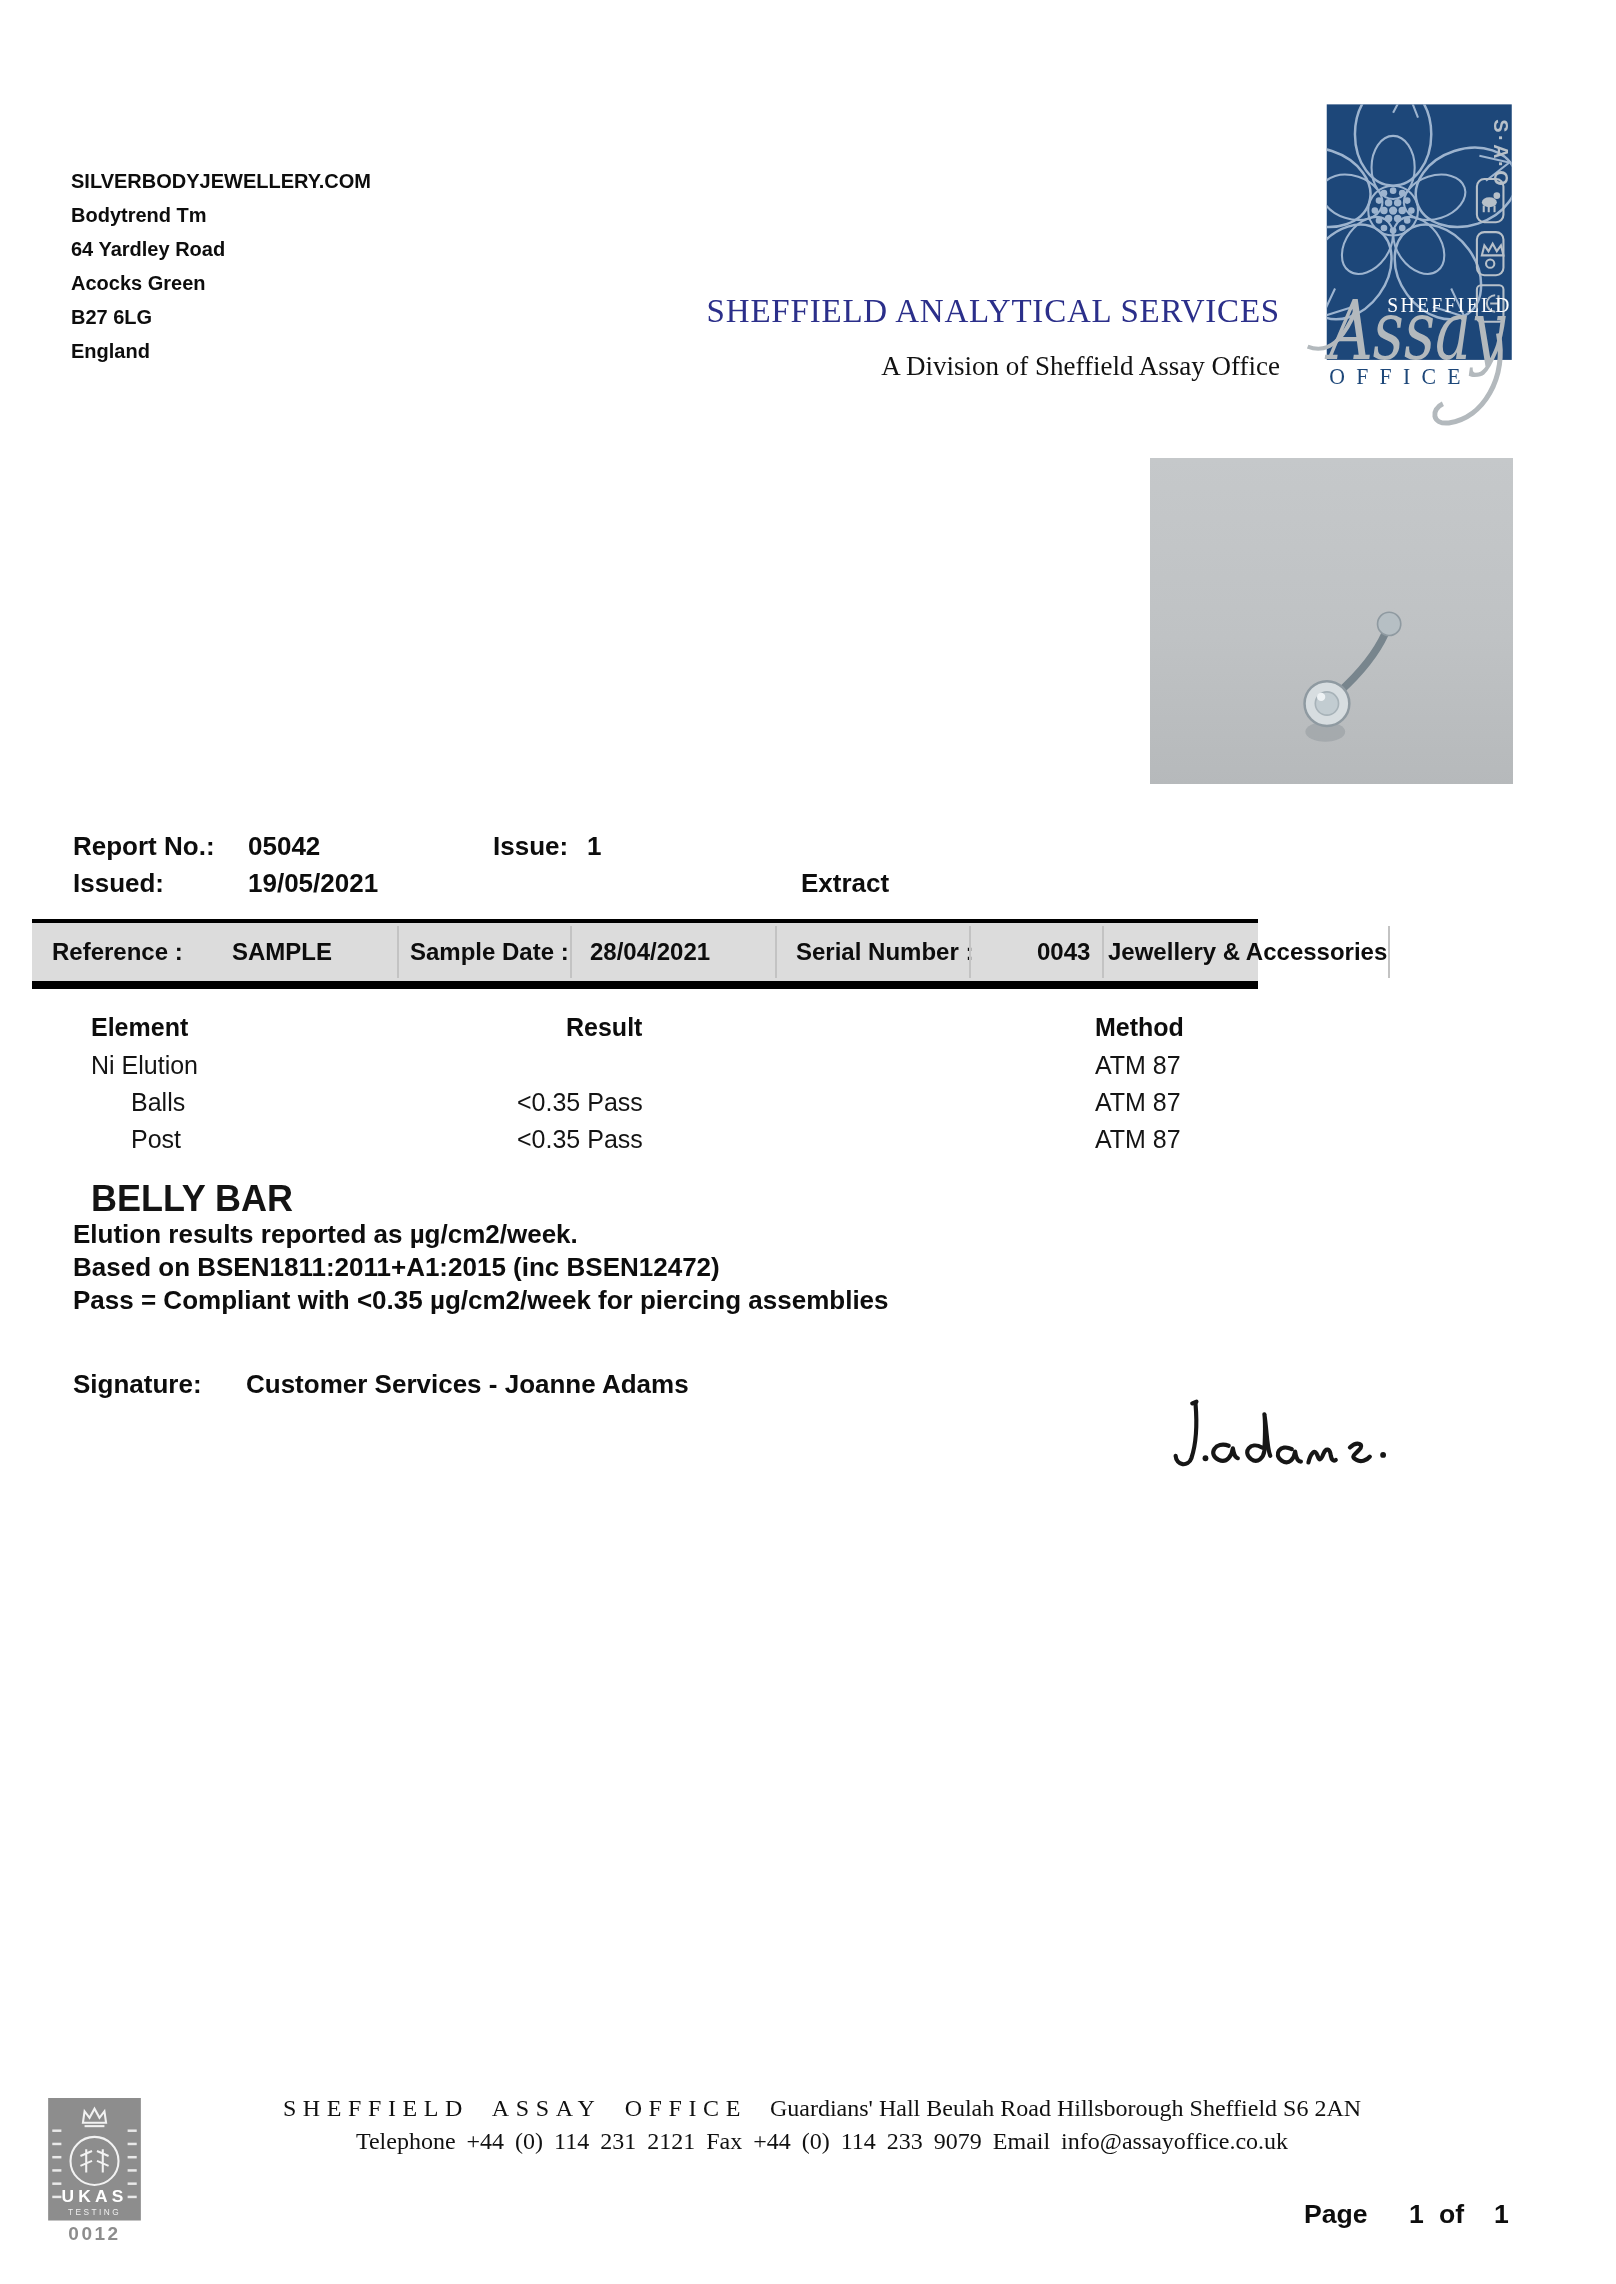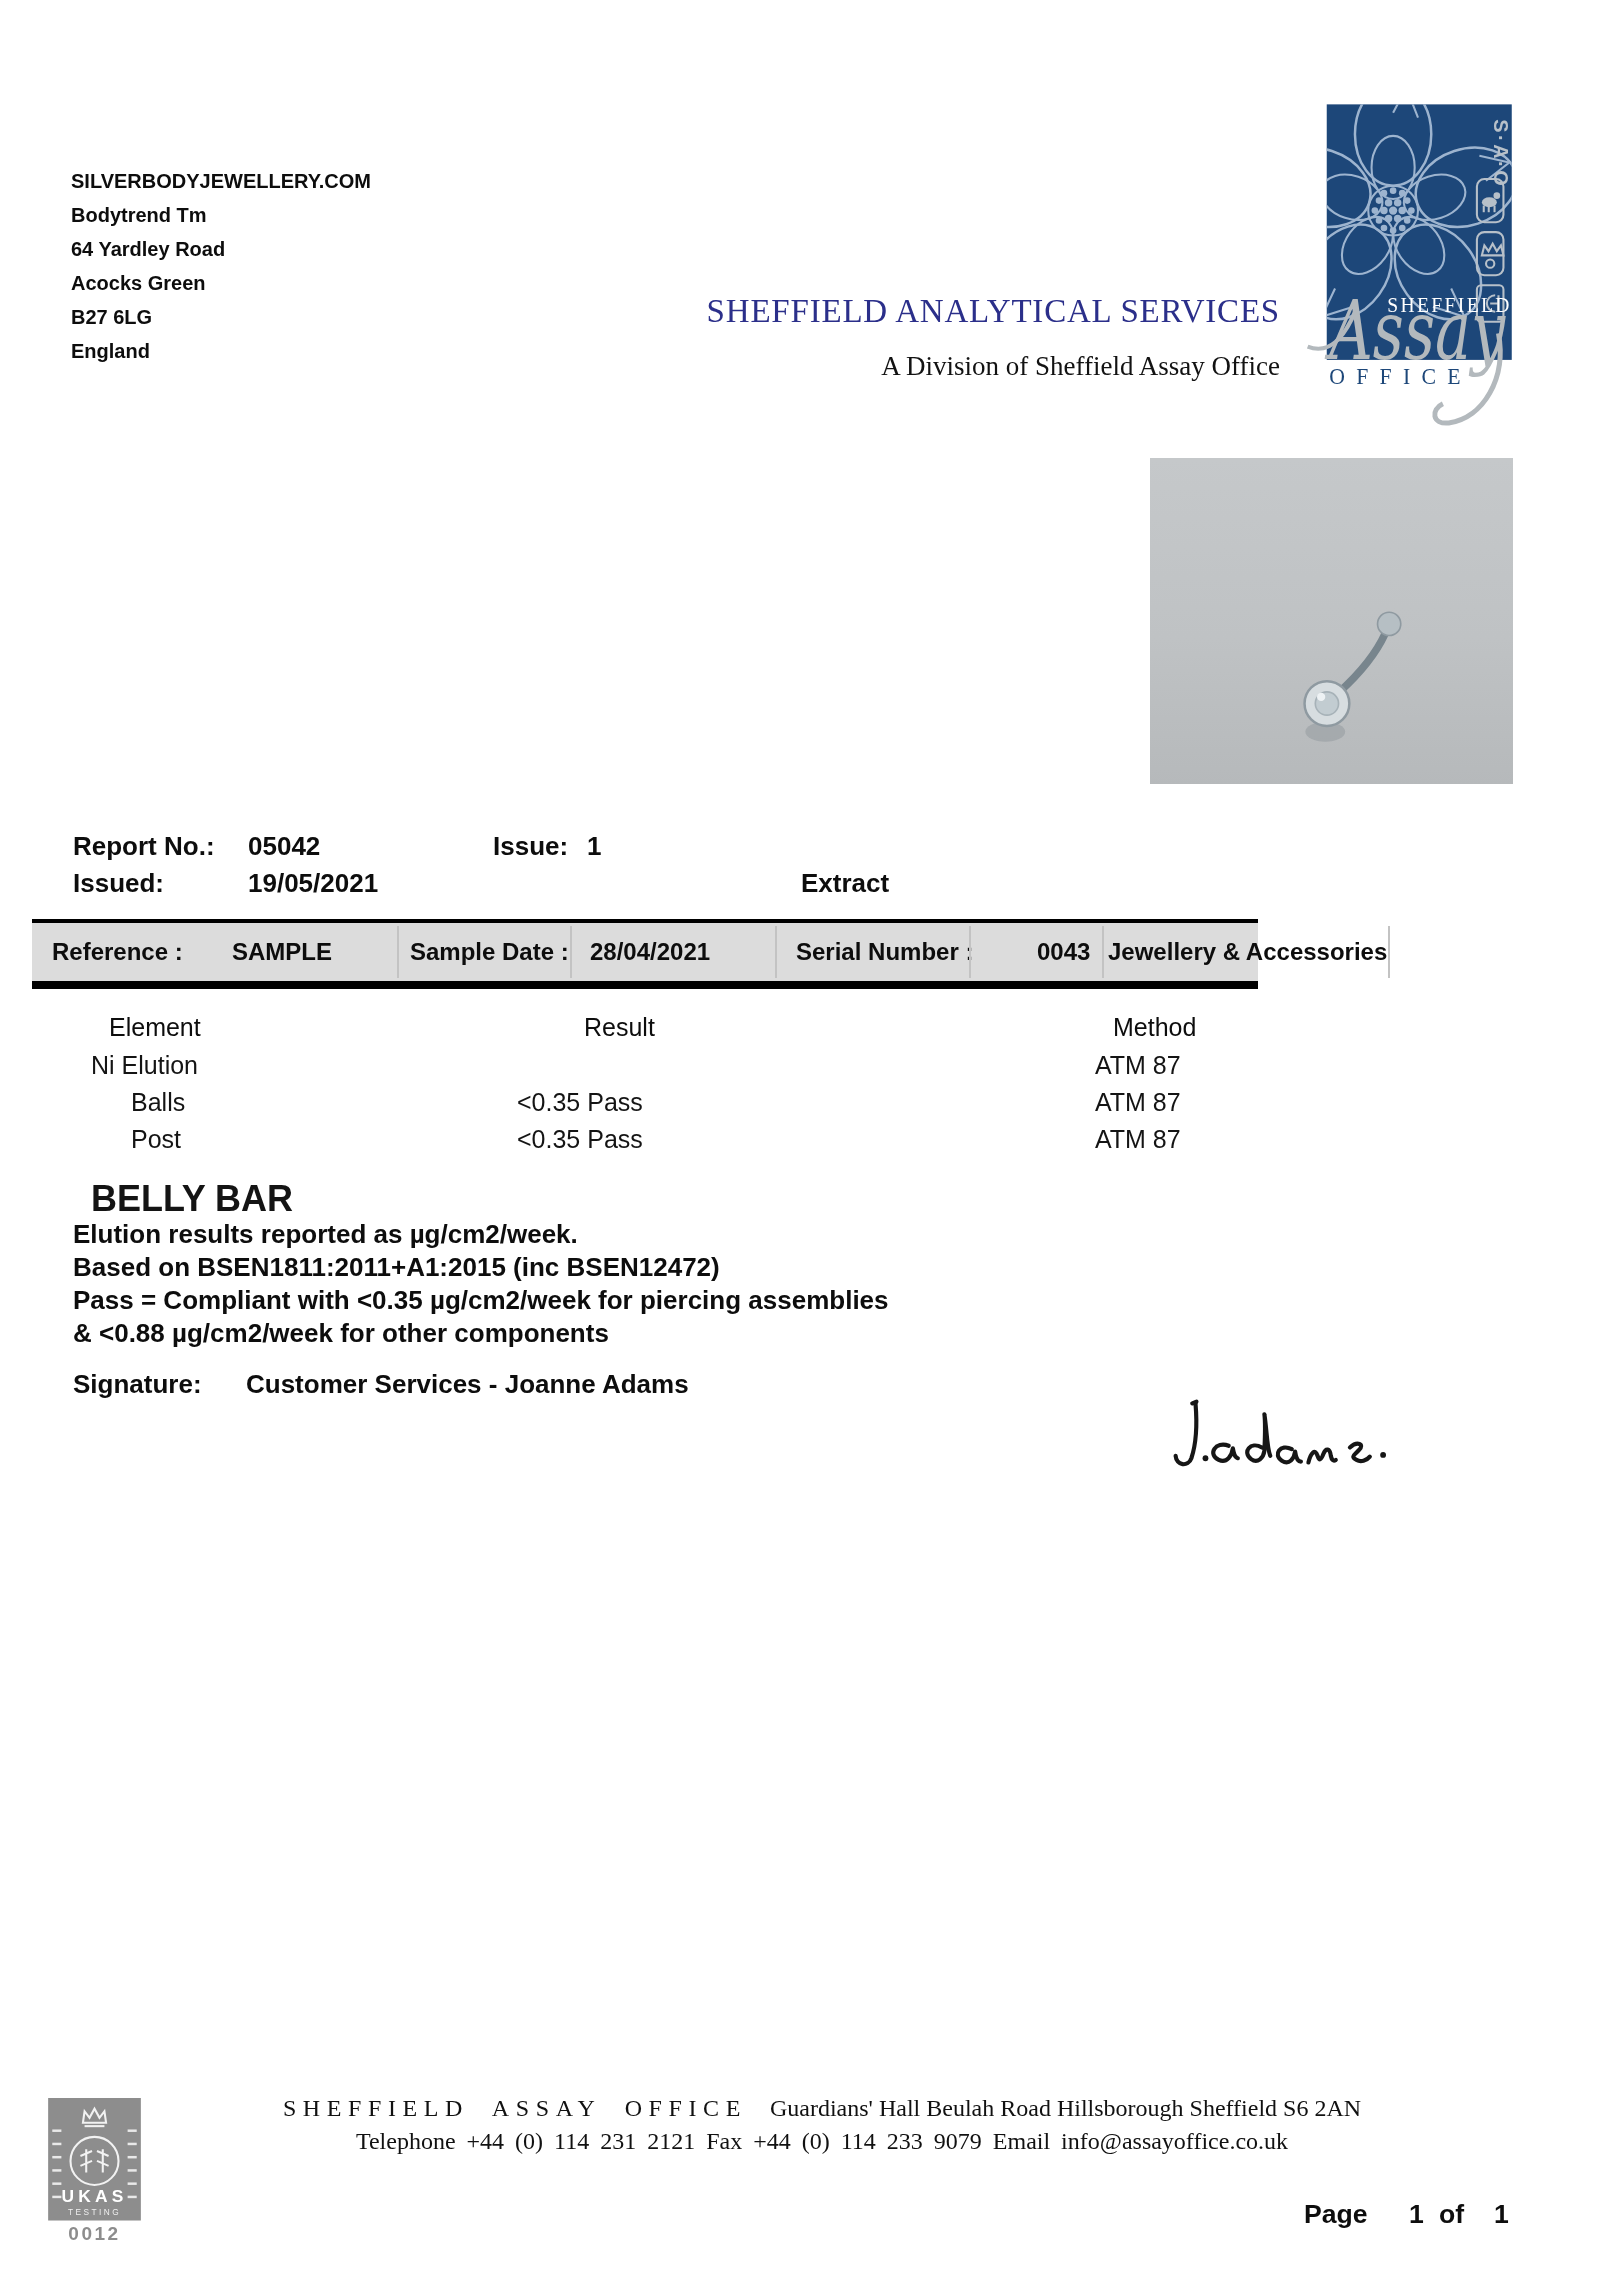--- a/index.html
+++ b/index.html
@@ -21,21 +21,21 @@
   .meta{font-size:26px;font-weight:bold;color:#0d0d0d;}
 
   
   .refbar{position:absolute;left:32px;top:919px;width:1226px;height:58px;background:#dcdcdc;
           border-top:4.2px solid #000;border-bottom:8.3px solid #000;}
   .refbar .cell{position:absolute;top:0;height:58px;line-height:58px;font-size:24px;font-weight:bold;color:#0d0d0d;white-space:nowrap;}
   .refbar .sep{position:absolute;top:3.3px;bottom:3.3px;width:1.7px;background:#c3c3c3;}
 
   
   .tcell{position:absolute;font-size:25px;color:#141414;white-space:nowrap;}
-  .thead{font-weight:normal;color:#0d0d0d;margin-left:18px;}
+  .thead{font-weight:bold;color:#0d0d0d;}
 
   .notes{position:absolute;left:73px;top:1218px;font-size:26px;font-weight:bold;line-height:33px;color:#0d0d0d;}
 
   
   .fline{position:absolute;left:0;width:1616px;text-align:center;font-family:"Liberation Serif",serif;
          font-size:24px;color:#111;padding-left:14px;}
   .office-spread{letter-spacing:6.6px;word-spacing:11.6px;margin-right:23px;}
   .fbold{font-family:"Liberation Sans",sans-serif;font-weight:bold;font-size:23px;color:#0d0d0d;}
   .pagenum{font-size:26.6px;font-weight:bold;color:#0d0d0d;}
 
@@ -204,21 +204,20 @@
     <span class="tcell" style="left:517px;top:1125px;">&lt;0.35 Pass</span>
     <span class="tcell" style="left:1095px;top:1125px;">ATM 87</span>
 
     <span class="tcell b" style="left:91px;top:1178px;font-size:36px;">BELLY BAR</span>
   </div>
 
   <div class="notes">
     <div>Elution results reported as µg/cm2/week.</div>
     <div>Based on BSEN1811:2011+A1:2015 (inc BSEN12472)</div>
     <div>Pass = Compliant with &lt;0.35 µg/cm2/week for piercing assemblies</div>
-    <div>&amp; &lt;0.88 µg/cm2/week for other components</div>
   </div>
 
   <div class="abs meta" style="left:73px;top:1369px;">Signature:</div>
   <div class="abs meta" style="left:246px;top:1369px;">Customer Services - Joanne Adams</div>
   <svg class="abs" style="left:1159px;top:1385px;" width="249" height="100" viewBox="0 0 300 120" role="img" aria-label="J. adams.">
     <g stroke="#161616" stroke-width="5" fill="none" stroke-linecap="round" stroke-linejoin="round">
       <path d="M 40,22 C 46,20 46,18 44,22 C 46,46 45,70 39,88 C 35,99 21,97 20,85"></path>
       <path d="M 84,73 C 68,67 58,83 72,90 C 82,95 88,84 89,76 C 90,82 91,87 95,88"></path>
       <path d="M 124,75 C 110,67 100,81 111,89 C 119,95 126,87 127,79 C 128,57 128,43 127,35 C 130,55 130,75 134,85"></path>
       <path d="M 160,77 C 146,70 137,84 148,91 C 157,97 163,88 164,80 C 165,87 167,92 171,92"></path>

